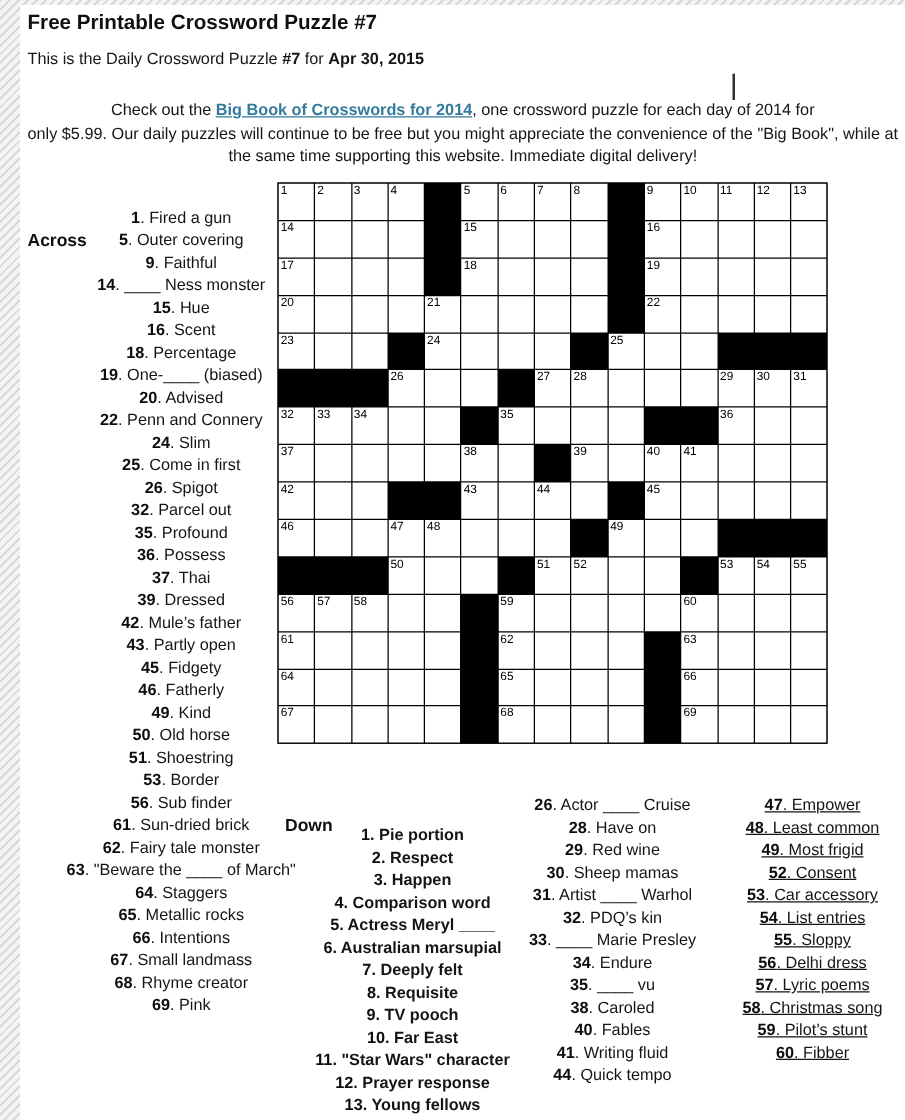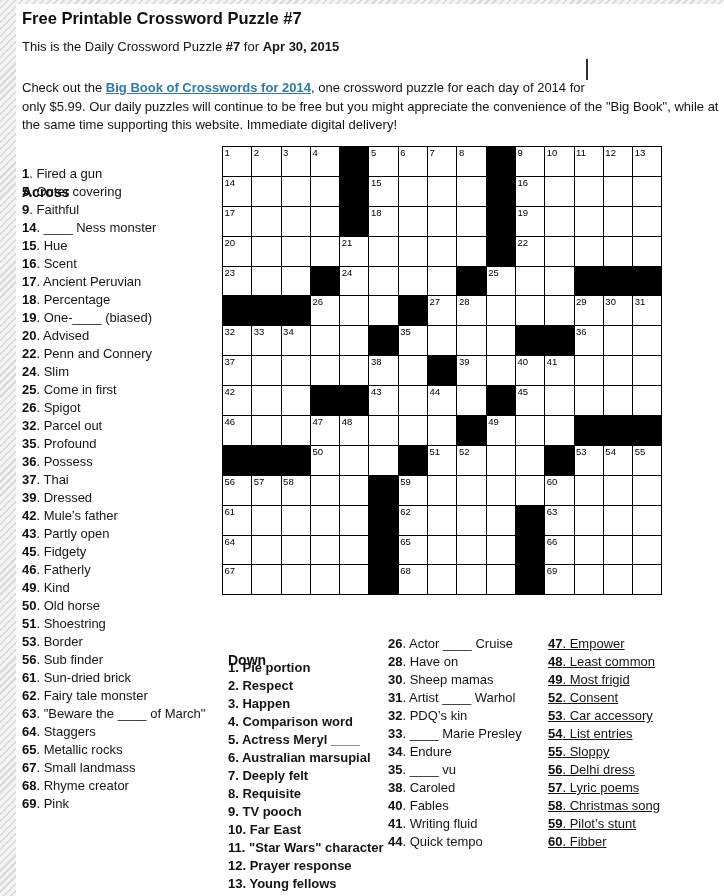--- a/index.html
+++ b/index.html
@@ -6,35 +6,35 @@
   body {
     width:724px; height:896px; position:relative;
     background: repeating-linear-gradient(135deg, #d8d8d8 0px, #d8d8d8 1.6px, #f4f4f4 1.6px, #f4f4f4 5px);
     font-family:"Liberation Sans", sans-serif;
     color:#151515;
   }
   .content {
     position:absolute; left:16px; top:4px; width:708px; height:892px;
     background:#ffffff;
   }
-  .abs { position:absolute; }
+  .abs { position:absolute;text-align:center; }
   .page-title {
     left:6px; top:5px; font-size:16.5px; font-weight:bold; color:#101010;
     white-space:nowrap; margin:0;
   }
   .subtitle { left:6px; top:35px; font-size:13px; white-space:nowrap; }
   .promo { left:6px; top:75px; font-size:13px; line-height:18.6px; white-space:nowrap; }
   .promo a {
     font-weight:bold; text-decoration:underline; cursor:pointer;
   }
   .text-caret { left:570px; top:55px; width:1.5px; height:21px; background:#2f2f3a; }
   .list-heading { font-size:14px; font-weight:bold; color:#101010; white-space:nowrap;margin-top:37px; }
   .across-heading { left:6px; top:143px; }
   .down-heading { left:212px; top:611px; }
-  .clue-list { font-size:13px; }
+  .clue-list { font-size:13px;margin-left:23px; }
   .across-list { left:6px; top:161px; width:200px; }
   .down-col1 { left:212px; top:655px; width:158px;font-weight:bold; }
   .down-col2 { left:372px; top:631px; width:158px; }
   .down-col3 { left:532px; top:631px; width:158px;text-decoration:underline; }
   .clue { height:18px; line-height:18px; white-space:nowrap; }
   .clue b { color:#0d0d0d; }
   .grid {
     left:206px; top:142px;
     display:grid;
     grid-template-columns: repeat(15, 28.3px);
@@ -74,21 +74,20 @@
   </div>
 
   <div class="abs list-heading across-heading">Across</div>
   <div class="abs clue-list across-list">
       <div class="clue"><b>1</b>. Fired a gun</div>
       <div class="clue"><b>5</b>. Outer covering</div>
       <div class="clue"><b>9</b>. Faithful</div>
       <div class="clue"><b>14</b>. ____ Ness monster</div>
       <div class="clue"><b>15</b>. Hue</div>
       <div class="clue"><b>16</b>. Scent</div>
-      <div class="clue"><b>17</b>. Ancient Peruvian</div>
       <div class="clue"><b>18</b>. Percentage</div>
       <div class="clue"><b>19</b>. One-____ (biased)</div>
       <div class="clue"><b>20</b>. Advised</div>
       <div class="clue"><b>22</b>. Penn and Connery</div>
       <div class="clue"><b>24</b>. Slim</div>
       <div class="clue"><b>25</b>. Come in first</div>
       <div class="clue"><b>26</b>. Spigot</div>
       <div class="clue"><b>32</b>. Parcel out</div>
       <div class="clue"><b>35</b>. Profound</div>
       <div class="clue"><b>36</b>. Possess</div>
@@ -101,20 +100,21 @@
       <div class="clue"><b>49</b>. Kind</div>
       <div class="clue"><b>50</b>. Old horse</div>
       <div class="clue"><b>51</b>. Shoestring</div>
       <div class="clue"><b>53</b>. Border</div>
       <div class="clue"><b>56</b>. Sub finder</div>
       <div class="clue"><b>61</b>. Sun-dried brick</div>
       <div class="clue"><b>62</b>. Fairy tale monster</div>
       <div class="clue"><b>63</b>. "Beware the ____ of March"</div>
       <div class="clue"><b>64</b>. Staggers</div>
       <div class="clue"><b>65</b>. Metallic rocks</div>
+      <div class="clue"><b>66</b>. Intentions</div>
       <div class="clue"><b>67</b>. Small landmass</div>
       <div class="clue"><b>68</b>. Rhyme creator</div>
       <div class="clue"><b>69</b>. Pink</div>
     </div>
 
   <div class="abs grid">
       <div class="cell">
         <span class="cellnum">1</span>
       </div>
       <div class="cell">
@@ -492,20 +492,21 @@
       <div class="clue"><b>9</b>. TV pooch</div>
       <div class="clue"><b>10</b>. Far East</div>
       <div class="clue"><b>11</b>. "Star Wars" character</div>
       <div class="clue"><b>12</b>. Prayer response</div>
       <div class="clue"><b>13</b>. Young fellows</div>
       <div class="clue"><b>21</b>. List of candidates</div>
     </div>
   <div class="abs clue-list down-col2">
       <div class="clue"><b>26</b>. Actor ____ Cruise</div>
       <div class="clue"><b>28</b>. Have on</div>
+      <div class="clue"><b>29</b>. Red wine</div>
       <div class="clue"><b>30</b>. Sheep mamas</div>
       <div class="clue"><b>31</b>. Artist ____ Warhol</div>
       <div class="clue"><b>32</b>. PDQ’s kin</div>
       <div class="clue"><b>33</b>. ____ Marie Presley</div>
       <div class="clue"><b>34</b>. Endure</div>
       <div class="clue"><b>35</b>. ____ vu</div>
       <div class="clue"><b>38</b>. Caroled</div>
       <div class="clue"><b>40</b>. Fables</div>
       <div class="clue"><b>41</b>. Writing fluid</div>
       <div class="clue"><b>44</b>. Quick tempo</div>

